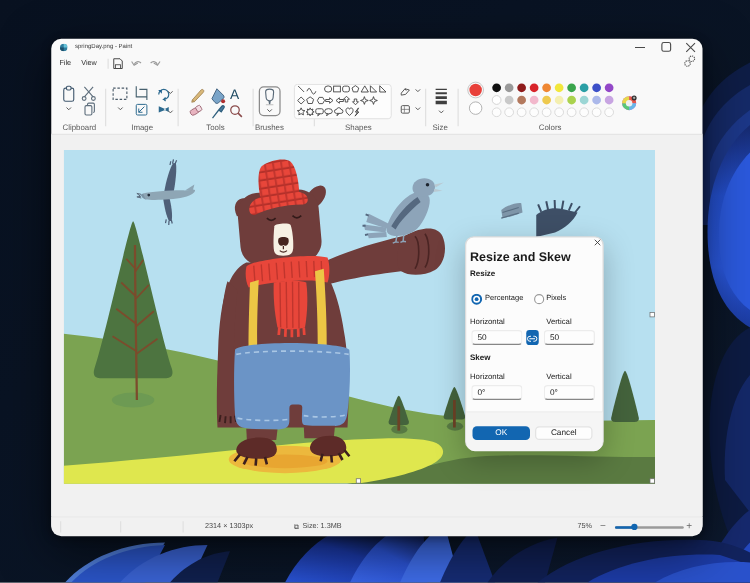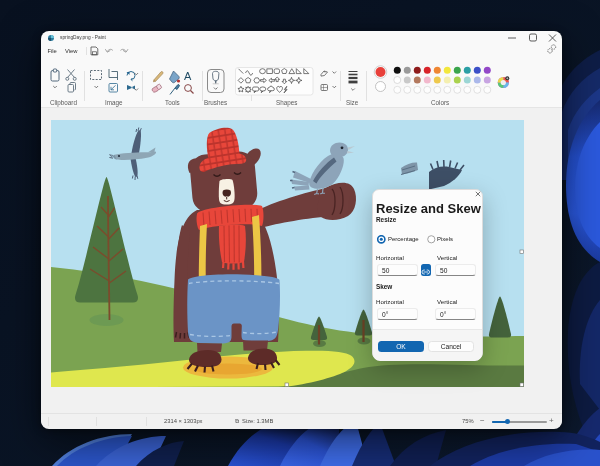--- a/index.html
+++ b/index.html
@@ -481,21 +481,21 @@
   <rect x="469" y="130" width="3.5" height="3.5" fill="#ffffff" stroke="#707070" stroke-width="0.6"></rect>
   <rect x="234" y="263" width="3.5" height="3.5" fill="#ffffff" stroke="#707070" stroke-width="0.6"></rect>
   <rect x="469" y="263" width="3.5" height="3.5" fill="#ffffff" stroke="#707070" stroke-width="0.6"></rect>
 </svg>
 
 <div class="abs" style="left:371.5px;top:188.5px;width:111.5px;height:171.5px;background:#fcfcfc;
      border:1px solid #dcdcdc;border-radius:7px;box-shadow:0 8px 24px rgba(0,0,0,.25);box-sizing:border-box;">
   <svg class="abs" style="left:102.5px;top:1.5px" width="6" height="6" viewBox="0 0 6 6">
       <path d="M0.8,0.8 L5.2,5.2 M5.2,0.8 L0.8,5.2" stroke="#3a3a3a" stroke-width="0.7"></path>
     </svg>
-  <div class="abs" style="left:3.5px;top:11.5px;font-size:13px;font-weight:bold;color:#1a1a1a;">Resize and Skew</div>
+  <div class="abs" style="left:3.5px;top:11.5px;font-size:10px;font-weight:bold;color:#1a1a1a;">Resize and Skew</div>
   <div class="abs" style="left:3.5px;top:26px;font-size:6.4px;font-weight:bold;color:#1a1a1a;">Resize</div>
 
   <svg class="abs" style="left:4px;top:45px" width="62" height="9" viewBox="0 0 62 9">
     <circle cx="4.3" cy="4.3" r="3.6" fill="#fff" stroke="#1266b1" stroke-width="1.6"></circle>
     <circle cx="4.3" cy="4.3" r="1.5" fill="#1266b1"></circle>
     <circle cx="54.3" cy="4.3" r="3.6" fill="#fff" stroke="#9a9a9a" stroke-width="0.9"></circle>
   </svg>
   <div class="abs" style="left:15.5px;top:46.2px;font-size:6px;color:#1a1a1a;">Percentage</div>
   <div class="abs" style="left:64.5px;top:46.2px;font-size:6px;color:#1a1a1a;">Pixels</div>
   <div class="abs" style="left:3.5px;top:64px;font-size:6.2px;color:#1a1a1a;">Horizontal</div>

